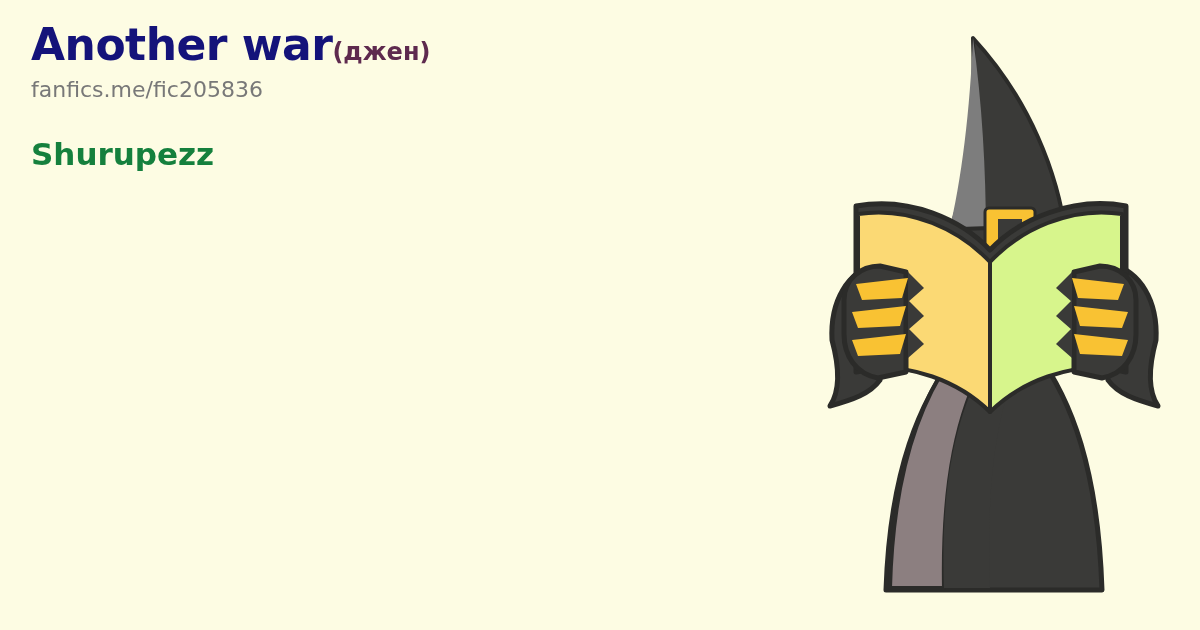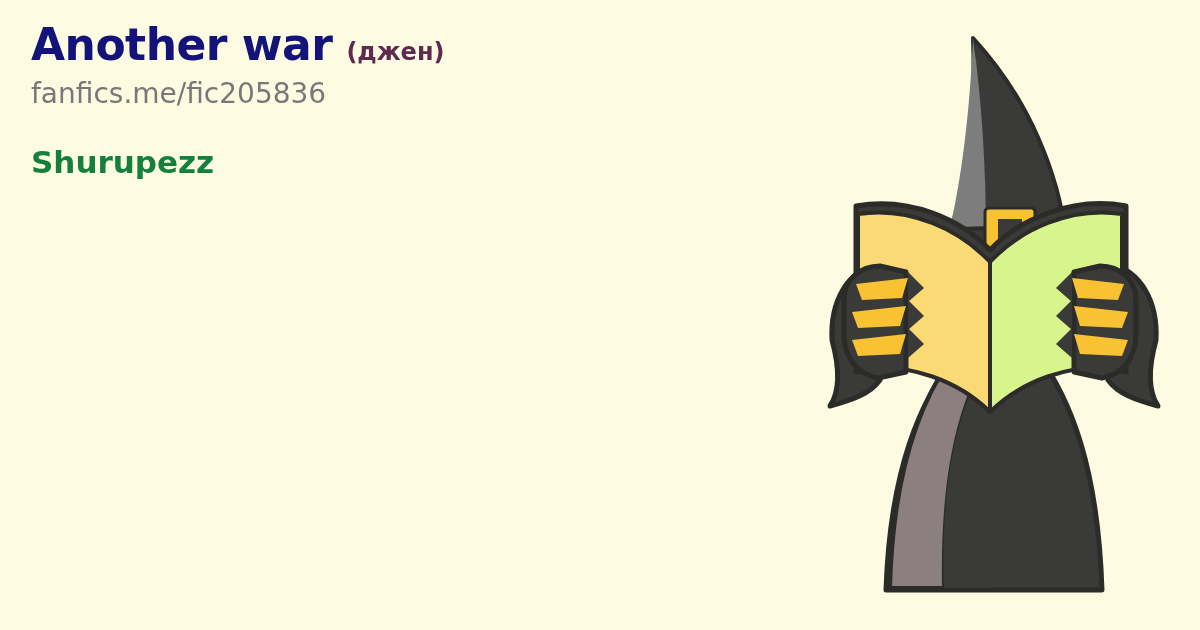--- a/index.html
+++ b/index.html
@@ -20,42 +20,42 @@
   
   #text-col {
     position:absolute;
     left:31px;
     top:22px;
     width:780px;
   }
   #title-row {
     display:flex;
     align-items:baseline;
-    gap:14px;
+    gap:0;
     white-space:nowrap;
   }
   #title {
     font-family:"DejaVu Sans", sans-serif;
     font-size:44px;
     font-weight:bold;
     color:#14137A;
     letter-spacing:-0.5px;
     line-height:1.05;
   }
   #genre {
     font-family:"DejaVu Sans", sans-serif;
     font-size:24px;
     font-weight:bold;
     color:#5E2A4E;
     line-height:1;
   }
   #url {
     margin-top:9px;
     font-family:"DejaVu Sans", sans-serif;
-    font-size:28px;
+    font-size:22px;
     color:#787878;
     letter-spacing:0px;
   }
   #author {
     margin-top:34px;
     font-family:"DejaVu Sans", sans-serif;
     font-size:31px;
     font-weight:bold;
     color:#15803d;
   }

